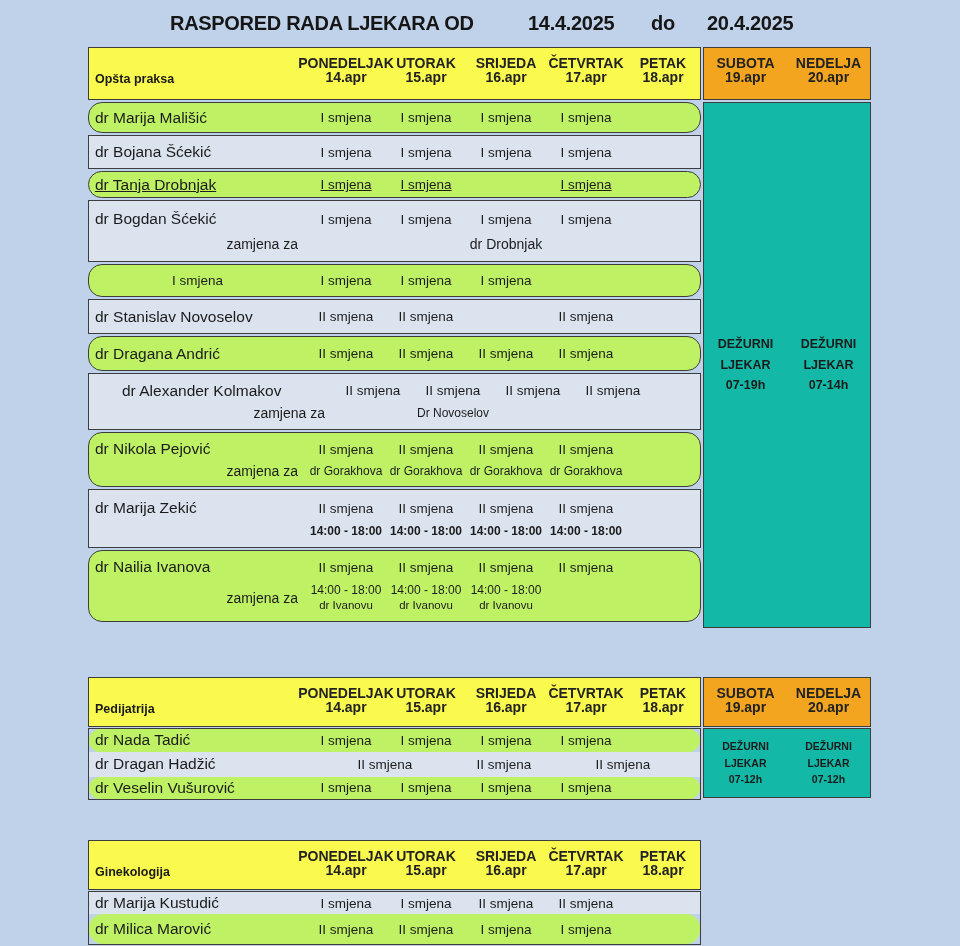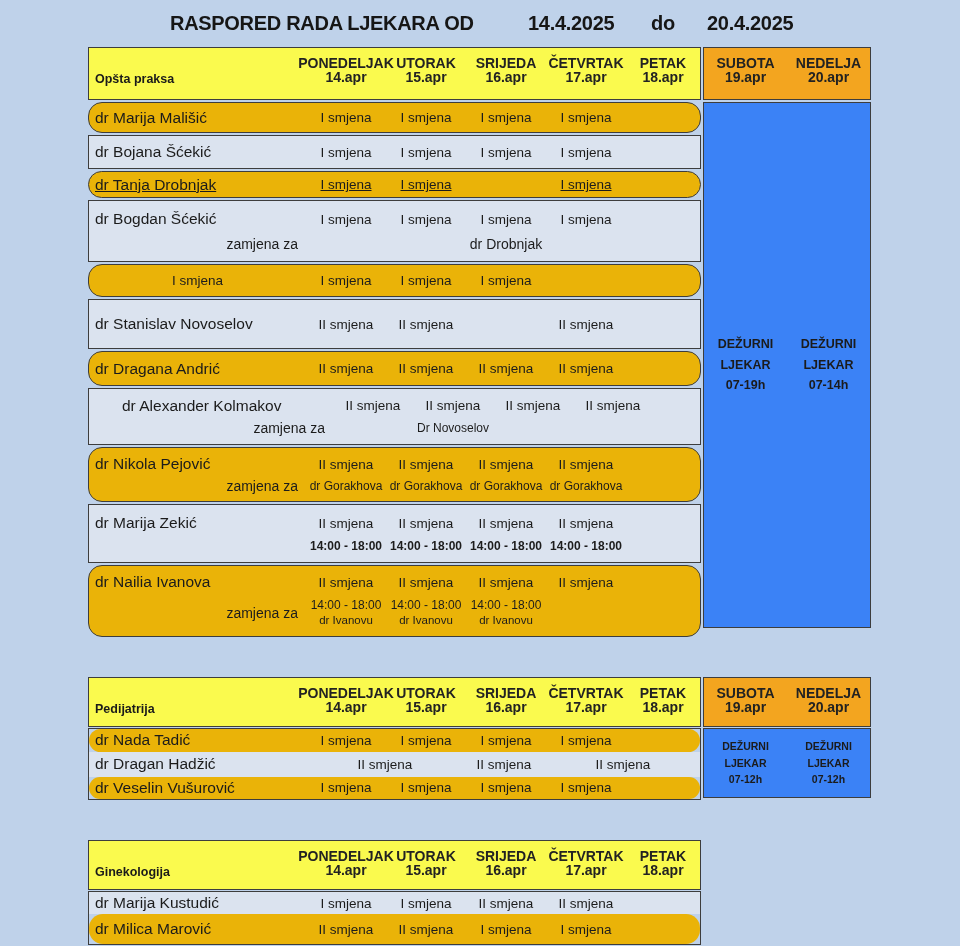--- a/index.html
+++ b/index.html
@@ -17,36 +17,36 @@
   .grid{display:grid;grid-template-columns:217px 80px 80px 80px 80px 1fr;box-sizing:border-box;}
   .grid3{display:grid;grid-template-columns:217px 80px 80px 80px 80px 1fr;box-sizing:border-box;}
   .hdr{background:#fafa4e;border:1.5px solid #3d3d3d;box-sizing:border-box;}
   .hdr-wknd{background:#f3a51f;border:1.5px solid #3d3d3d;box-sizing:border-box;display:grid;grid-template-columns:1fr 1fr;}
   .daycell{display:flex;flex-direction:column;justify-content:space-between;align-items:center;
            padding:8px 0 25px 0;font-weight:bold;font-size:14px;color:#222;}
   .daycell .dn, .daycell .dd{line-height:1;}
   .seclabel{display:flex;align-items:center;padding-left:6px;font-weight:bold;font-size:12.5px;color:#1a1a1a;}
   
   .row{border:1.5px solid #3d3d3d;box-sizing:border-box;margin-top:2px;width:613px;}
-  .pink{background:#eab308;border-radius:14px;}
+  .pink{background:#bef264;border-radius:14px;}
   .blue{background:#dbe3ef;}
   .row .line{display:grid;grid-template-columns:217px 80px 80px 80px 80px 1fr;align-items:center;height:100%;}
   .row.multi{display:flex;flex-direction:column;justify-content:space-evenly;padding:2px 0;}
   .row.multi .line{height:auto;}
   .cell{box-sizing:border-box;}
   .name{font-size:15.5px;padding-left:6px;color:#1b1b1b;white-space:nowrap;}
   .shift{font-size:13.5px;text-align:center;color:#1c1c1c;white-space:nowrap;}
   .sublabel{font-size:14px;text-align:right;padding-right:8px;color:#1c1c1c;}
   .sub-md{font-size:14px;}
   .sub-sm{font-size:12px;}
   .sub-time{font-size:12px;font-weight:600;}
   .sub-xs{font-size:11.5px;}
   .stack{display:flex;flex-direction:column;align-items:center;line-height:1.35;}
   
-  .wkcell{position:absolute;background:#3b82f6;border:1.5px solid #3d3d3d;box-sizing:border-box;
+  .wkcell{position:absolute;background:#14b8a6;border:1.5px solid #3d3d3d;box-sizing:border-box;
           display:grid;grid-template-columns:1fr 1fr;align-items:center;}
   .duty{display:flex;flex-direction:column;align-items:center;font-weight:bold;color:#1b1b1b;}
   .duty-lg{font-size:12.5px;line-height:1.65;}
   .duty-sm{font-size:10.5px;line-height:1.6;}
   
   .body-box{border:1.5px solid #3d3d3d;box-sizing:border-box;margin-top:1px;}
   .stripe{display:grid;grid-template-columns:217px 80px 80px 80px 80px 1fr;align-items:center;}
 </style>
 </head>
 <body>
@@ -161,21 +161,21 @@
   <div class="row pink" style="height:33px;">
     <div class="line">
       <div class="cell shift">I smjena</div>
       <div class="cell shift">I smjena</div>
       <div class="cell shift">I smjena</div>
       <div class="cell shift">I smjena</div>
       <div class="cell shift"></div>
     </div>
   </div>
 
-  <div class="row blue" style="height:50px;">
+  <div class="row blue" style="height:35px;">
     <div class="line">
       <div class="cell name">dr Stanislav Novoselov</div>
       <div class="cell shift">II smjena</div>
       <div class="cell shift">II smjena</div>
       <div class="cell shift"></div>
       <div class="cell shift">II smjena</div>
       <div class="cell shift"></div>
     </div>
   </div>
 

